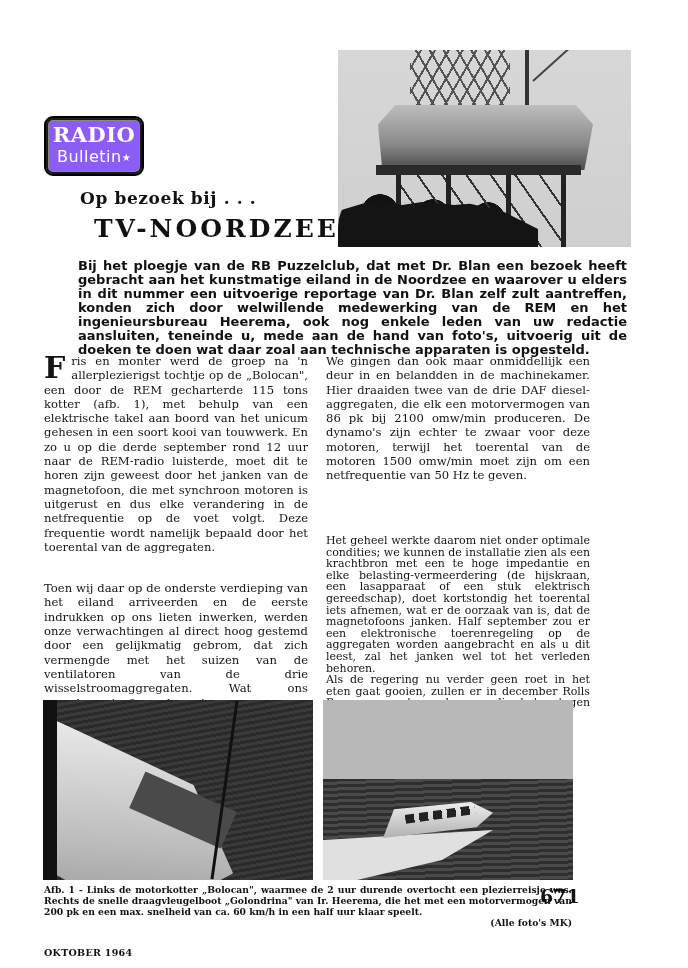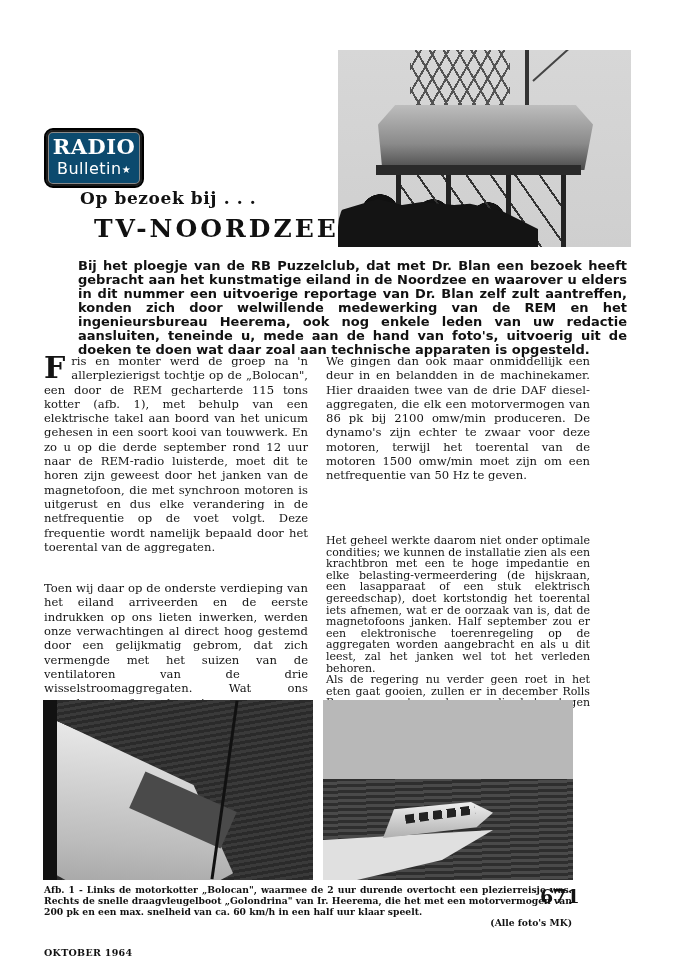--- a/index.html
+++ b/index.html
@@ -1,20 +1,20 @@
 <!DOCTYPE html>
 <html><head>
 <meta charset="utf-8">
 <style>
   * { margin:0; padding:0; box-sizing:border-box; }
   html, body { width:688px; height:968px; background:#ffffff; overflow:hidden; }
   body { position:relative; font-family:"DejaVu Serif", serif; color:#151515; }
 
   
-  .logo { position:absolute; left:44px; top:128px; width:100px; height:60px; background:#0c4a6e; border-radius:9px; border:2px solid #000; box-shadow: inset 0 0 0 2px #1a1a1a, inset 0 0 0 3px #888; color:#fff; text-align:center; }
+  .logo { position:absolute; left:44px; top:116px; width:100px; height:60px; background:#8b5cf6; border-radius:9px; border:2px solid #000; box-shadow: inset 0 0 0 2px #1a1a1a, inset 0 0 0 3px #888; color:#fff; text-align:center; }
   .logo .l1 { font-family:"DejaVu Serif", serif; font-weight:bold; font-size:21px; letter-spacing:0.5px; line-height:24px; margin-top:5px; }
   .logo .l2 { font-family:"DejaVu Sans", sans-serif; font-size:16px; line-height:20px; letter-spacing:0.5px; }
   .logo .star { font-size:10px; vertical-align:1px; }
 
   .kicker { position:absolute; left:80px; top:188px; font-family:"DejaVu Serif", serif; font-weight:bold; font-size:17px; letter-spacing:0.6px; color:#111; }
   .title { position:absolute; left:94px; top:214px; font-family:"DejaVu Serif", serif; font-weight:bold; font-size:25px; letter-spacing:3px; color:#111; }
 
   
   .photo { position:absolute; overflow:hidden; }
   .photo-top { left:338px; top:50px; width:293px; height:197px;

